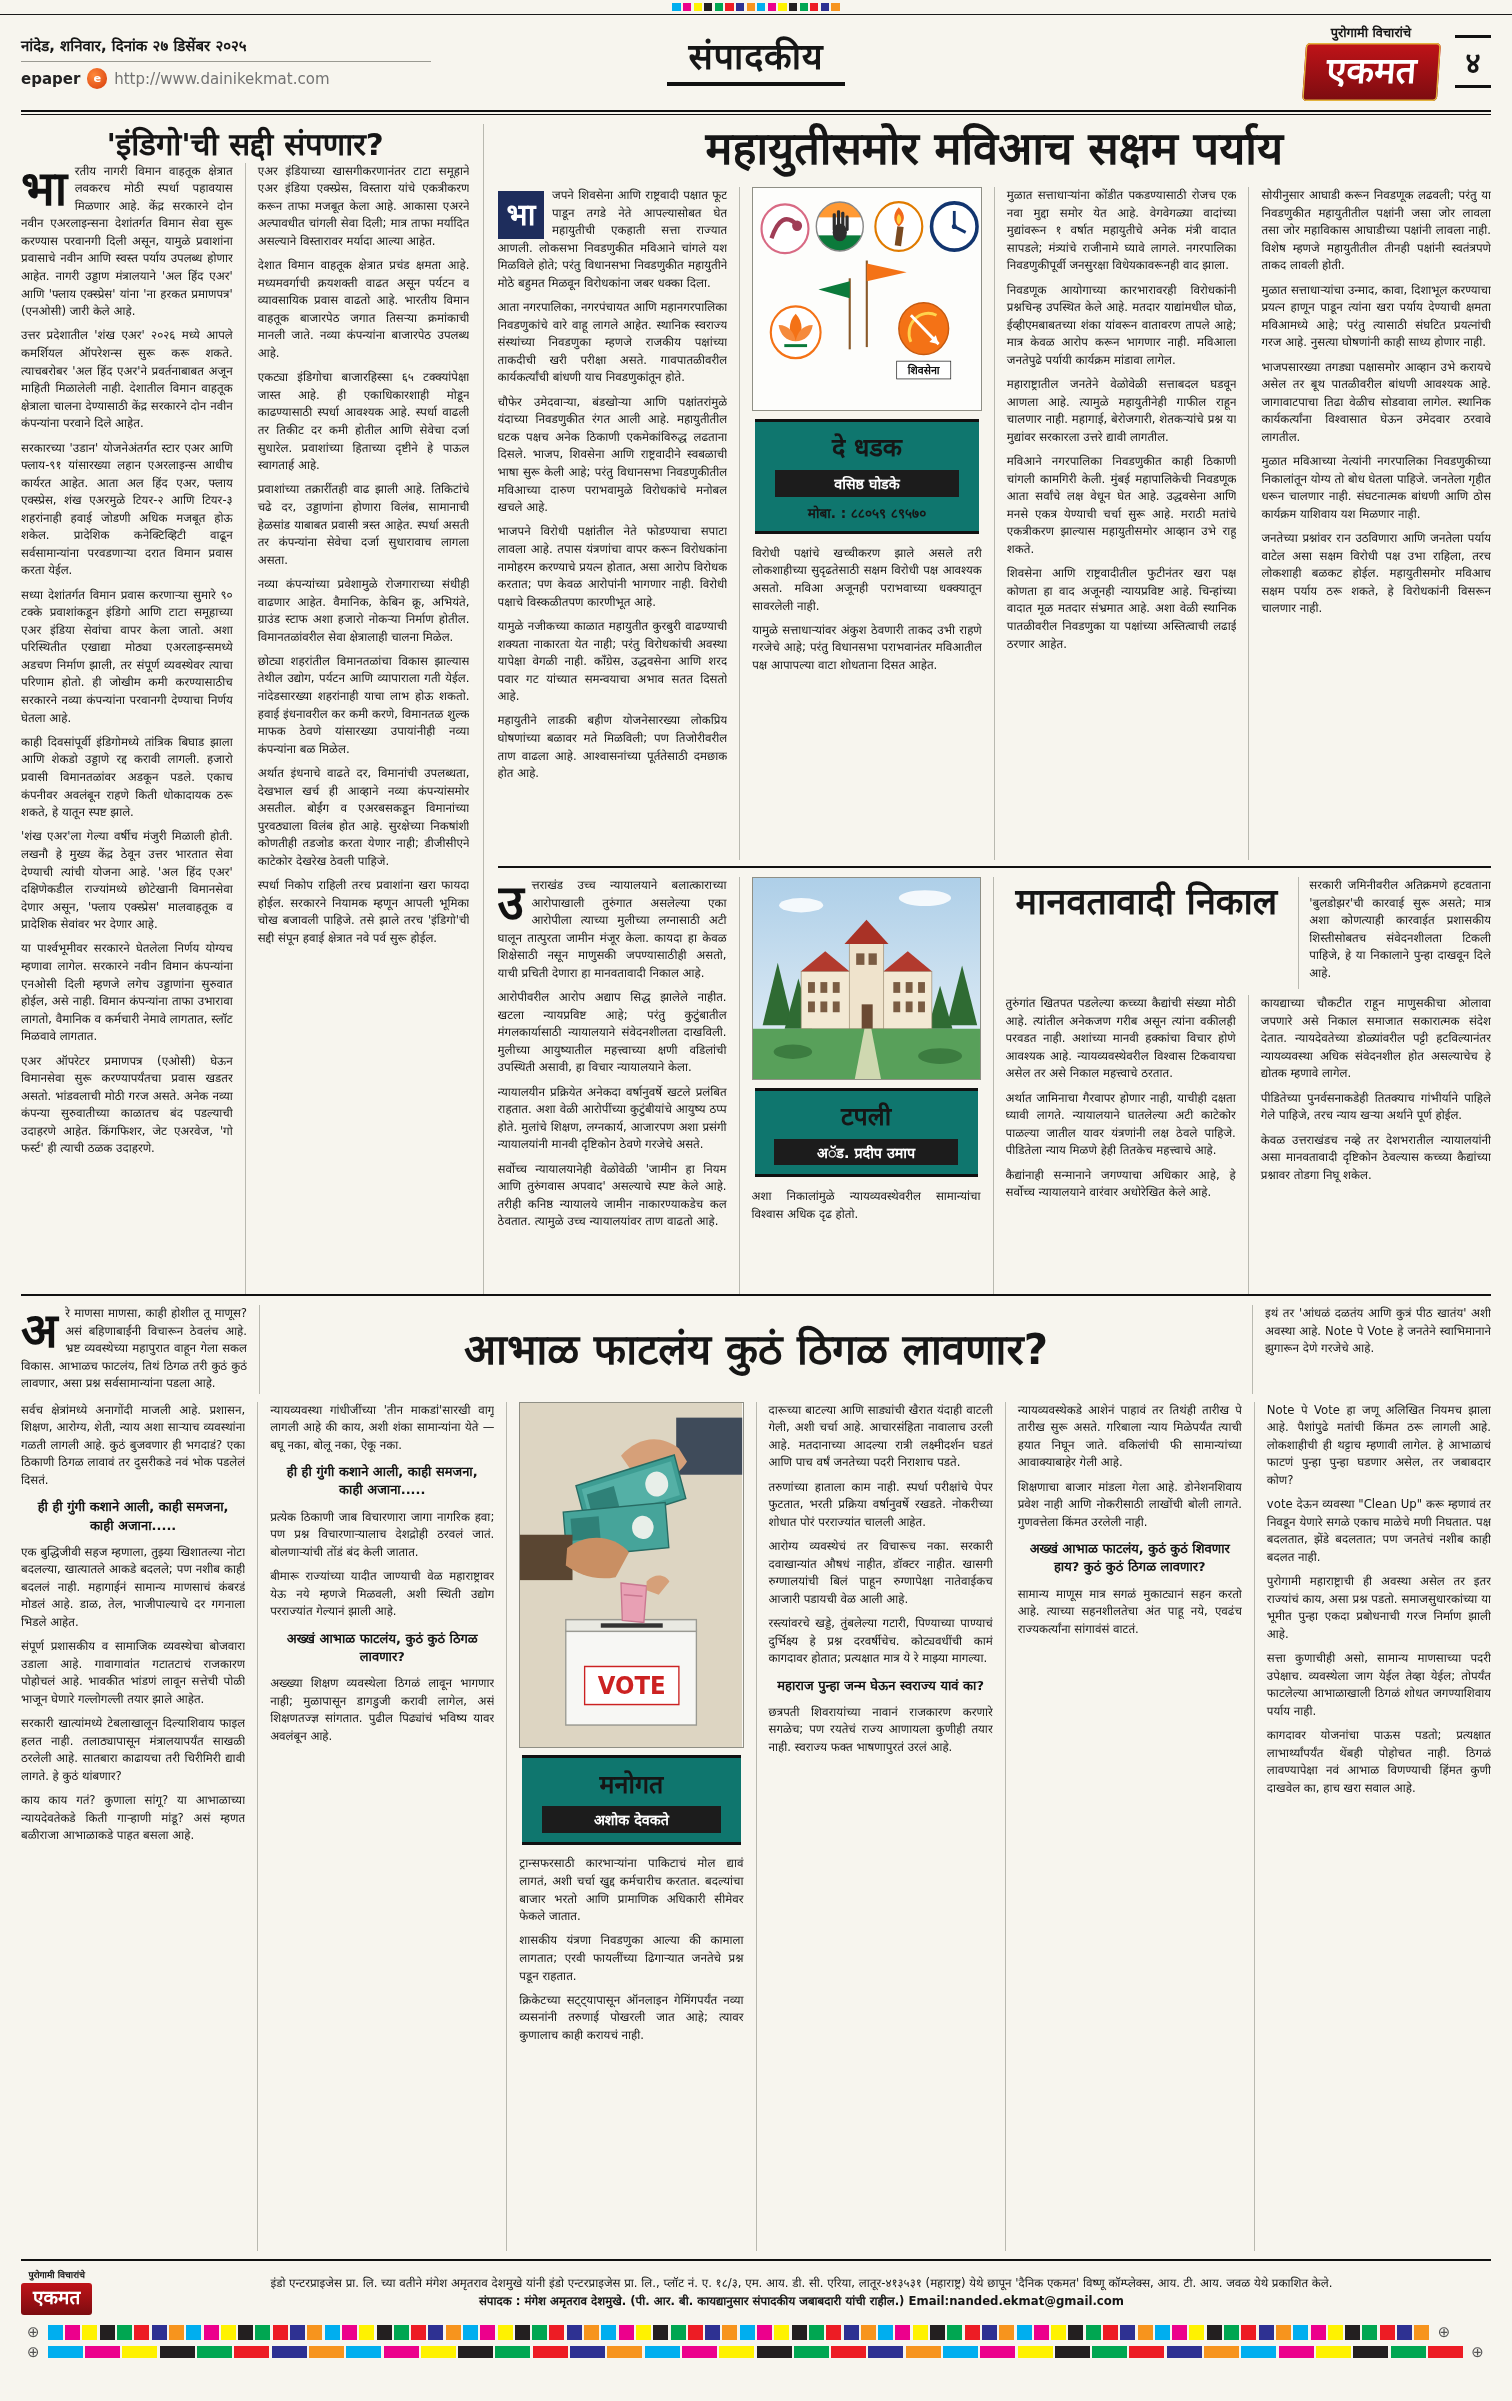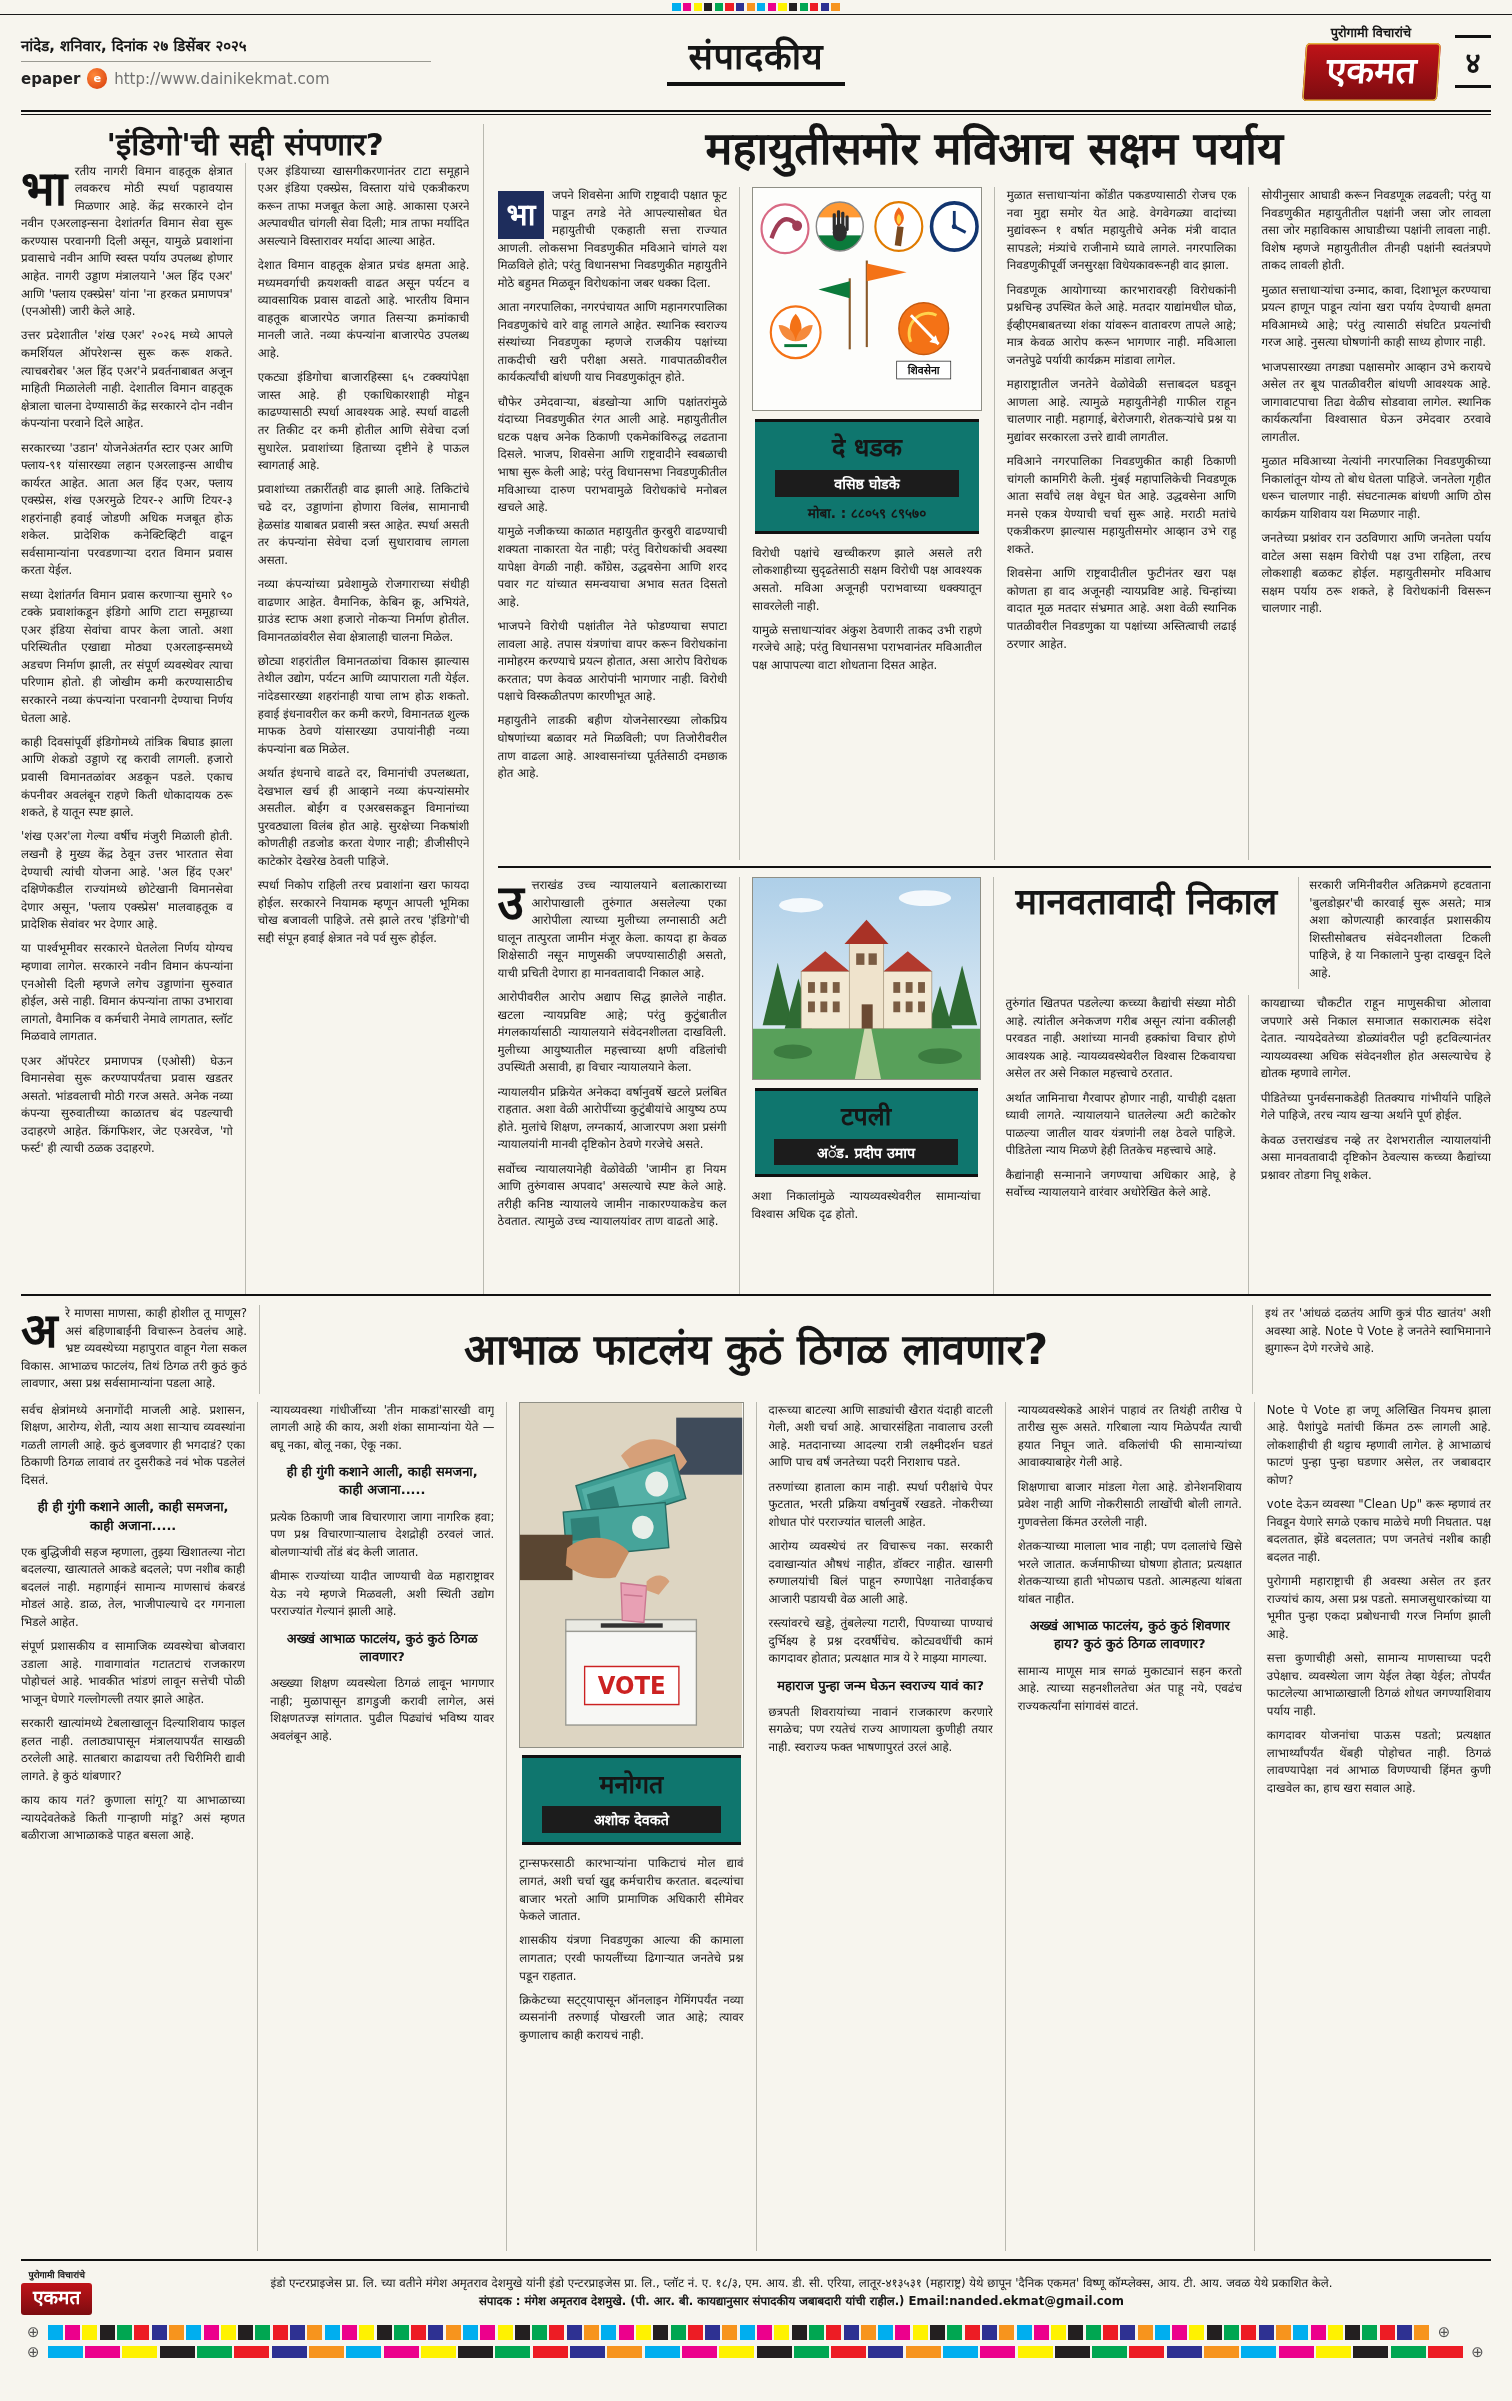--- a/index.html
+++ b/index.html
@@ -193,22 +193,22 @@
       <div class="right-stack">
 
         <article class="main-art">
           <h1 class="head-xl">महायुतीसमोर मविआच सक्षम पर्याय</h1>
           <div class="cols">
             <div class="col">
               <p class="para"><span class="dropcap boxed">भा</span><span>जपने शिवसेना आणि राष्ट्रवादी पक्षात फूट पाडून तगडे नेते आपल्यासोबत घेत महायुतीची एकहाती सत्ता राज्यात आणली. लोकसभा निवडणुकीत मविआने चांगले यश मिळविले होते; परंतु विधानसभा निवडणुकीत महायुतीने मोठे बहुमत मिळवून विरोधकांना जबर धक्का दिला.</span></p>
               <div>
                   <p class="para">आता नगरपालिका, नगरपंचायत आणि महानगरपालिका निवडणुकांचे वारे वाहू लागले आहेत. स्थानिक स्वराज्य संस्थांच्या निवडणुका म्हणजे राजकीय पक्षांच्या ताकदीची खरी परीक्षा असते. गावपातळीवरील कार्यकर्त्यांची बांधणी याच निवडणुकांतून होते.</p>
                   <p class="para">चौफेर उमेदवाऱ्या, बंडखोऱ्या आणि पक्षांतरांमुळे यंदाच्या निवडणुकीत रंगत आली आहे. महायुतीतील घटक पक्षच अनेक ठिकाणी एकमेकांविरुद्ध लढताना दिसले. भाजप, शिवसेना आणि राष्ट्रवादीने स्वबळाची भाषा सुरू केली आहे; परंतु विधानसभा निवडणुकीतील मविआच्या दारुण पराभवामुळे विरोधकांचे मनोबल खचले आहे.</p>
+                  <p class="para">भाजपने विरोधी पक्षांतील नेते फोडण्याचा सपाटा लावला आहे. तपास यंत्रणांचा वापर करून विरोधकांना नामोहरम करण्याचे प्रयत्न होतात, असा आरोप विरोधक करतात; पण केवळ आरोपांनी भागणार नाही. विरोधी पक्षाचे विस्कळीतपण कारणीभूत आहे.</p>
                   <p class="para">यामुळे नजीकच्या काळात महायुतीत कुरबुरी वाढण्याची शक्यता नाकारता येत नाही; परंतु विरोधकांची अवस्था यापेक्षा वेगळी नाही. काँग्रेस, उद्धवसेना आणि शरद पवार गट यांच्यात समन्वयाचा अभाव सतत दिसतो आहे.</p>
-                  <p class="para">भाजपने विरोधी पक्षांतील नेते फोडण्याचा सपाटा लावला आहे. तपास यंत्रणांचा वापर करून विरोधकांना नामोहरम करण्याचे प्रयत्न होतात, असा आरोप विरोधक करतात; पण केवळ आरोपांनी भागणार नाही. विरोधी पक्षाचे विस्कळीतपण कारणीभूत आहे.</p>
                   <p class="para">महायुतीने लाडकी बहीण योजनेसारख्या लोकप्रिय घोषणांच्या बळावर मते मिळविली; पण तिजोरीवरील ताण वाढला आहे. आश्वासनांच्या पूर्ततेसाठी दमछाक होत आहे.</p>
                 </div>
             </div>
             <div class="col">
               <figure class="img symbols">
                 <svg viewBox="0 0 320 300" preserveAspectRatio="none">
                   <rect width="320" height="300" fill="#fdfdfb"></rect>
                   <g>
                     <line x1="160" y1="98" x2="160" y2="215" stroke="#8a5a2b" stroke-width="3"></line>
                     <path d="M160,102 L216,114 L160,126 Z" fill="#f47216"></path>
@@ -481,21 +481,20 @@
               <p class="para">आरोग्य व्यवस्थेचं तर विचारूच नका. सरकारी दवाखान्यांत औषधं नाहीत, डॉक्टर नाहीत. खासगी रुग्णालयांची बिलं पाहून रुग्णापेक्षा नातेवाईकच आजारी पडायची वेळ आली आहे.</p>
               <p class="para">रस्त्यांवरचे खड्डे, तुंबलेल्या गटारी, पिण्याच्या पाण्याचं दुर्भिक्ष्य हे प्रश्न दरवर्षीचेच. कोट्यवधींची कामं कागदावर होतात; प्रत्यक्षात मात्र ये रे माझ्या मागल्या.</p>
               <p class="para subhead">महाराज पुन्हा जन्म घेऊन स्वराज्य यावं का?</p>
               <p class="para">छत्रपती शिवरायांच्या नावानं राजकारण करणारे सगळेच; पण रयतेचं राज्य आणायला कुणीही तयार नाही. स्वराज्य फक्त भाषणापुरतं उरलं आहे.</p>
             </div>
         </div>
         <div class="col">
           <div>
               <p class="para">न्यायव्यवस्थेकडे आशेनं पाहावं तर तिथंही तारीख पे तारीख सुरू असते. गरिबाला न्याय मिळेपर्यंत त्याची हयात निघून जाते. वकिलांची फी सामान्यांच्या आवाक्याबाहेर गेली आहे.</p>
               <p class="para">शिक्षणाचा बाजार मांडला गेला आहे. डोनेशनशिवाय प्रवेश नाही आणि नोकरीसाठी लाखोंची बोली लागते. गुणवत्तेला किंमत उरलेली नाही.</p>
-              <p class="para">शेतकऱ्याच्या मालाला भाव नाही; पण दलालांचे खिसे भरले जातात. कर्जमाफीच्या घोषणा होतात; प्रत्यक्षात शेतकऱ्याच्या हाती भोपळाच पडतो. आत्महत्या थांबता थांबत नाहीत.</p>
               <p class="para subhead">अख्खं आभाळ फाटलंय, कुठं कुठं शिवणार हाय? कुठं कुठं ठिगळ लावणार?</p>
               <p class="para">सामान्य माणूस मात्र सगळं मुकाट्यानं सहन करतो आहे. त्याच्या सहनशीलतेचा अंत पाहू नये, एवढंच राज्यकर्त्यांना सांगावंसं वाटतं.</p>
             </div>
         </div>
         <div class="col">
           <div>
               <p class="para">Note पे Vote हा जणू अलिखित नियमच झाला आहे. पैशांपुढे मतांची किंमत ठरू लागली आहे. लोकशाहीची ही थट्टाच म्हणावी लागेल. हे आभाळाचं फाटणं पुन्हा पुन्हा घडणार असेल, तर जबाबदार कोण?</p>
               <p class="para">vote देऊन व्यवस्था "Clean Up" करू म्हणावं तर निवडून येणारे सगळे एकाच माळेचे मणी निघतात. पक्ष बदलतात, झेंडे बदलतात; पण जनतेचं नशीब काही बदलत नाही.</p>
               <p class="para">पुरोगामी महाराष्ट्राची ही अवस्था असेल तर इतर राज्यांचं काय, असा प्रश्न पडतो. समाजसुधारकांच्या या भूमीत पुन्हा एकदा प्रबोधनाची गरज निर्माण झाली आहे.</p>
               <p class="para">सत्ता कुणाचीही असो, सामान्य माणसाच्या पदरी उपेक्षाच. व्यवस्थेला जाग येईल तेव्हा येईल; तोपर्यंत फाटलेल्या आभाळाखाली ठिगळं शोधत जगण्याशिवाय पर्याय नाही.</p>

